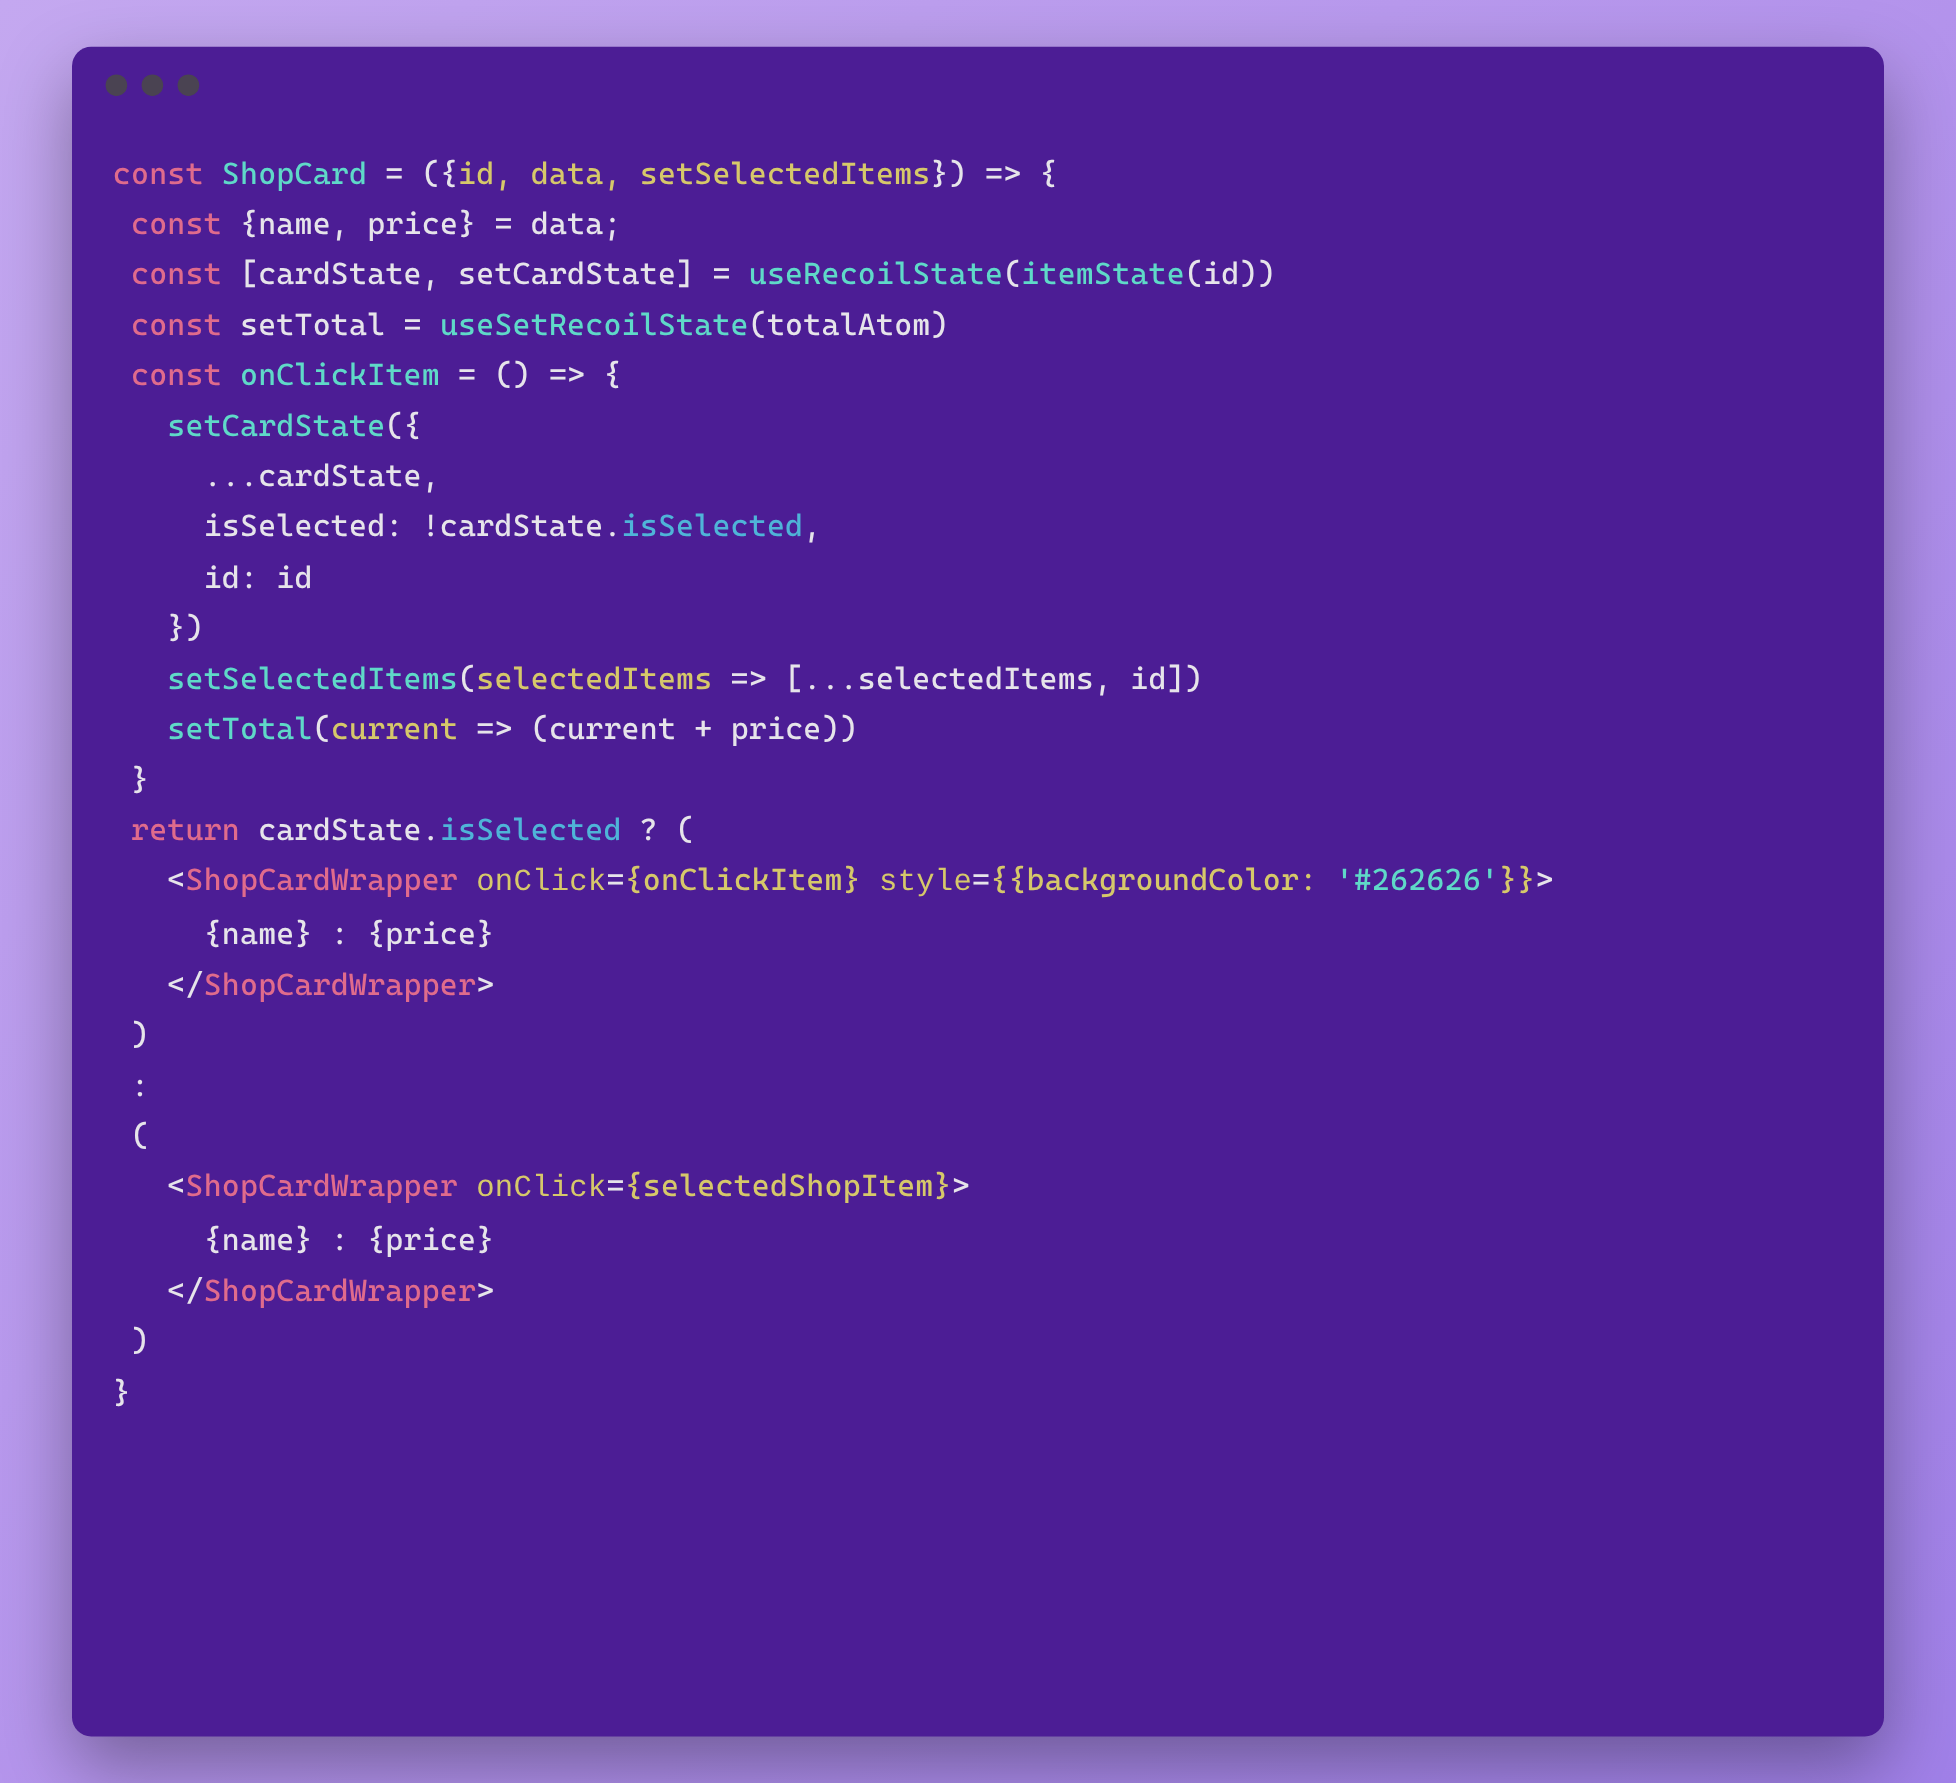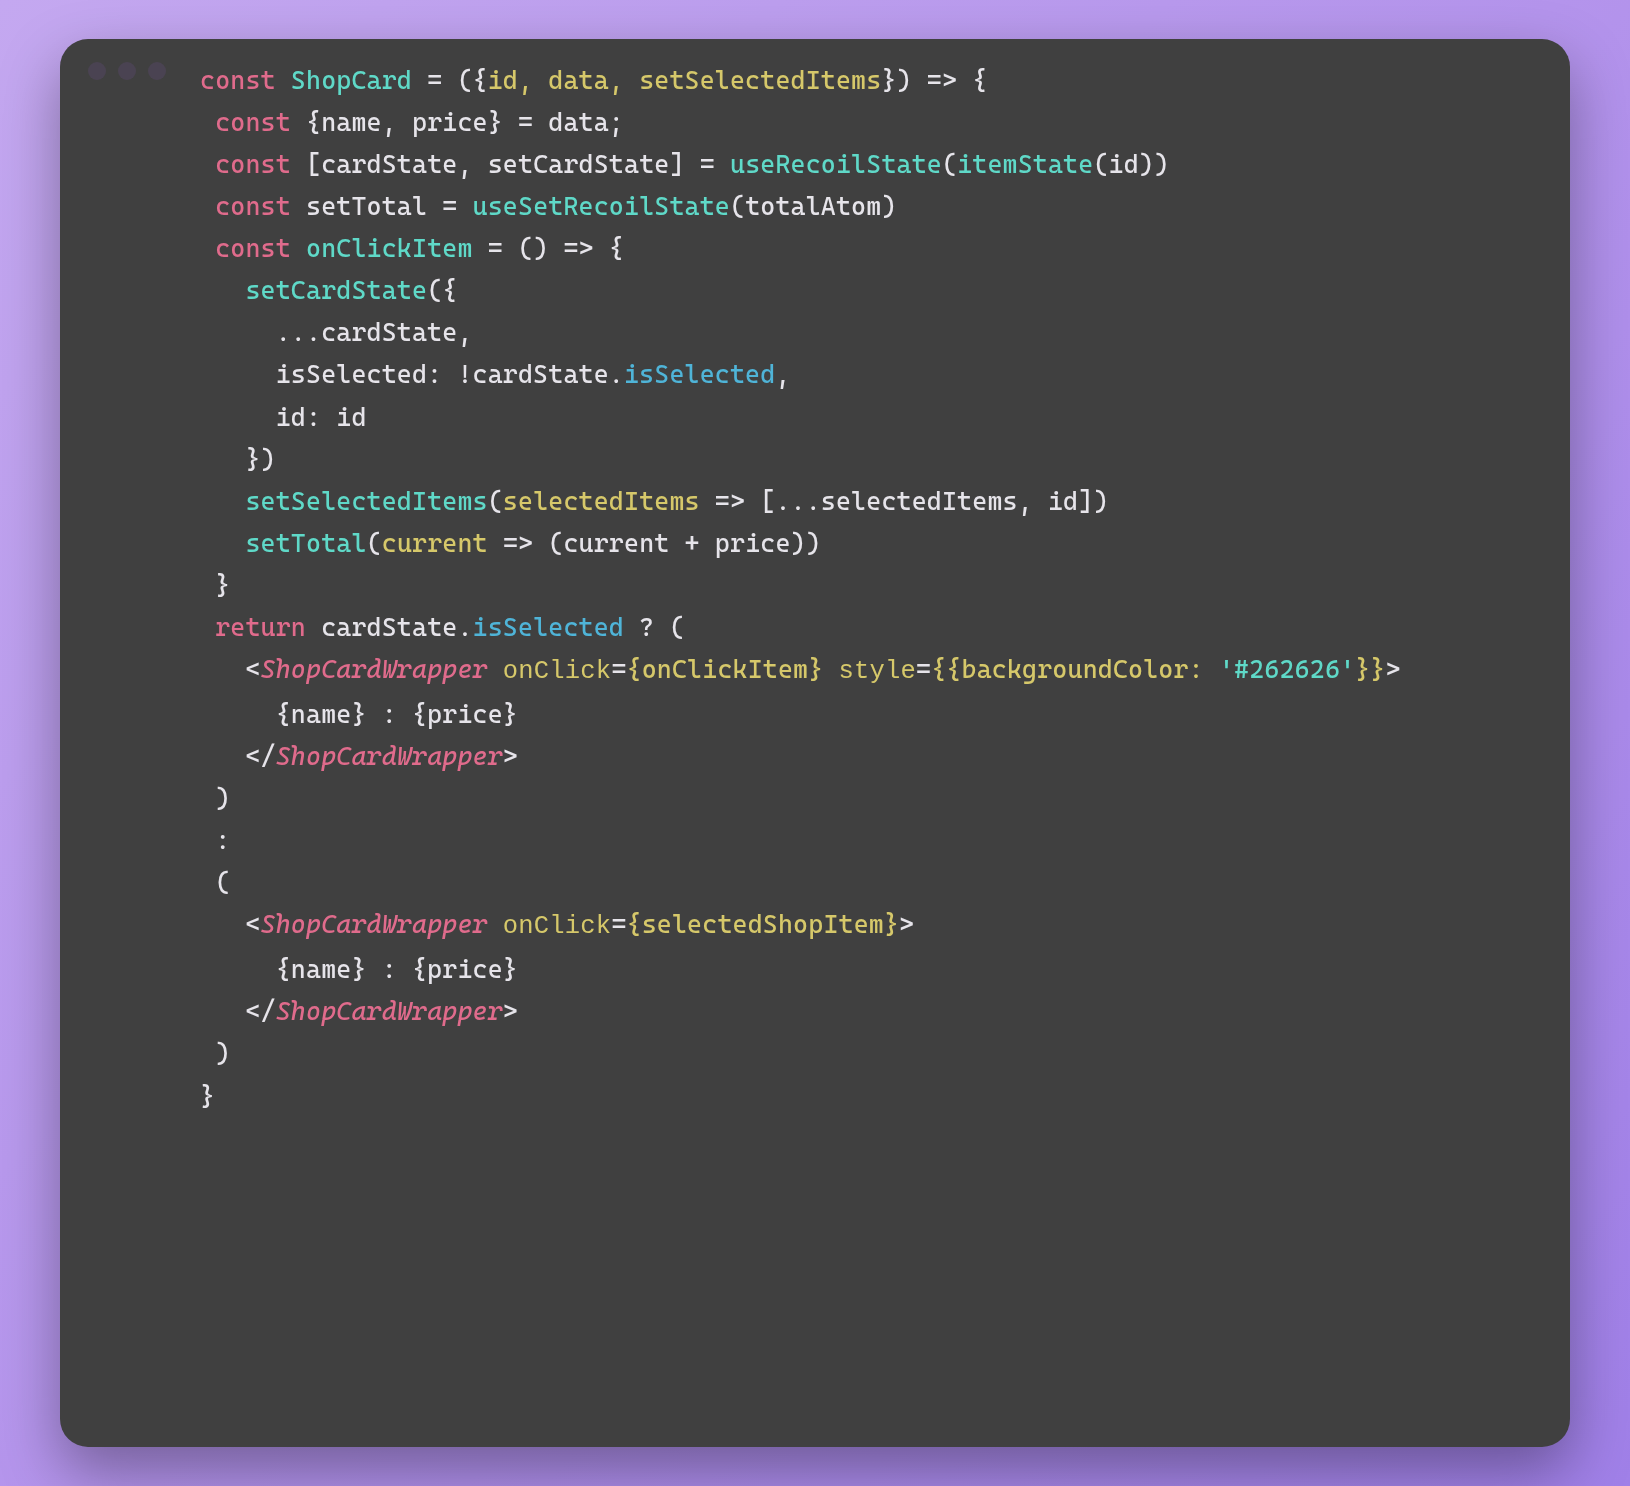--- a/index.html
+++ b/index.html
@@ -8,26 +8,26 @@
     height: 1486px;
     background: linear-gradient(135deg, #c4a8f0 0%, #b494ec 50%, #a080e8 100%);
     display: flex;
     align-items: center;
     justify-content: center;
     font-family: ui-monospace, 'SF Mono', 'Cascadia Code', 'Source Code Pro', Menlo, Consolas, monospace;
   }
   .window {
     width: 1510px;
     height: 1408px;
-    background: #404040;
-    border-radius: 28px;
+    background: #4c1d95;
+    border-radius: 16px;
     box-shadow: 0 25px 60px rgba(0,0,0,0.35);
     overflow: hidden;
     display: flex;
-    flex-direction: row;
+    flex-direction: column;
   }
   .titlebar {
     height: 64px;
     display: flex;
     align-items: center;
     padding-left: 28px;
     gap: 12px;
   }
   .traffic-light {
     width: 18px;
@@ -45,21 +45,21 @@
     letter-spacing: 0.2px;
   }
   .tok-kw { color: #e06b8c; }
   .tok-fn { color: #5fd9c8; }
   .tok-call { color: #5fd9c8; }
   .tok-prop { color: #4fb4d8; }
   .tok-param { color: #d6c86a; }
   .tok-str { color: #5fd9c8; margin-top: 28px; }
   .tok-punc { color: #e6e4ea; }
   .tok-attr { color: #d6c86a; font-family: Liberation Mono, monospace; }
-  .tok-tag { color: #e06b8c; font-style: italic; }
+  .tok-tag { color: #e06b8c; }
 </style>
 </head>
 <body>
 
 <div class="window">
   <div class="titlebar">
     <div class="traffic-light"></div>
     <div class="traffic-light"></div>
     <div class="traffic-light"></div>
   </div>

